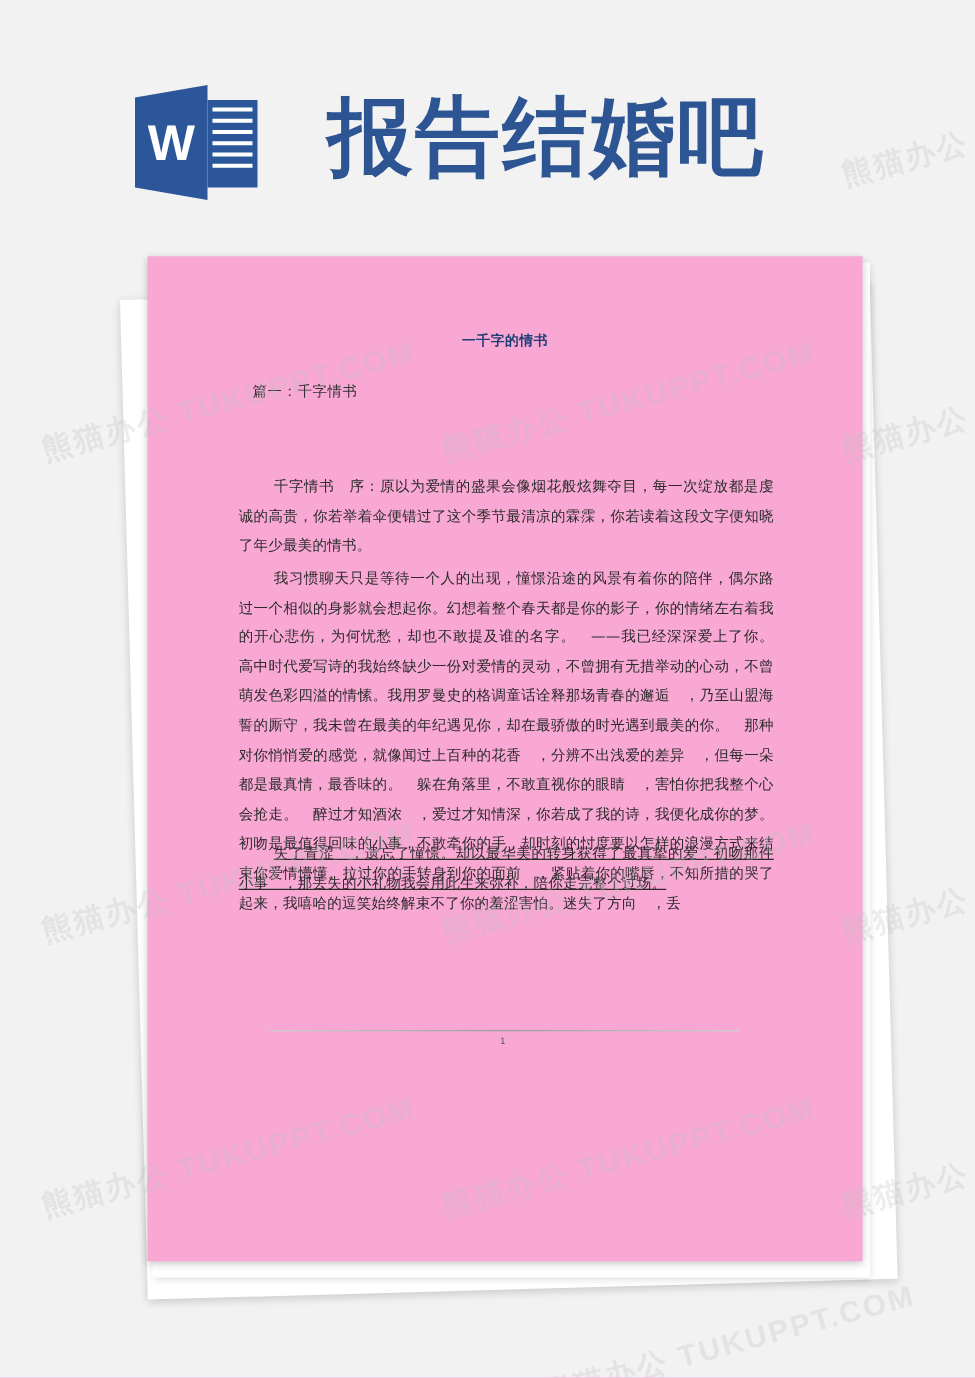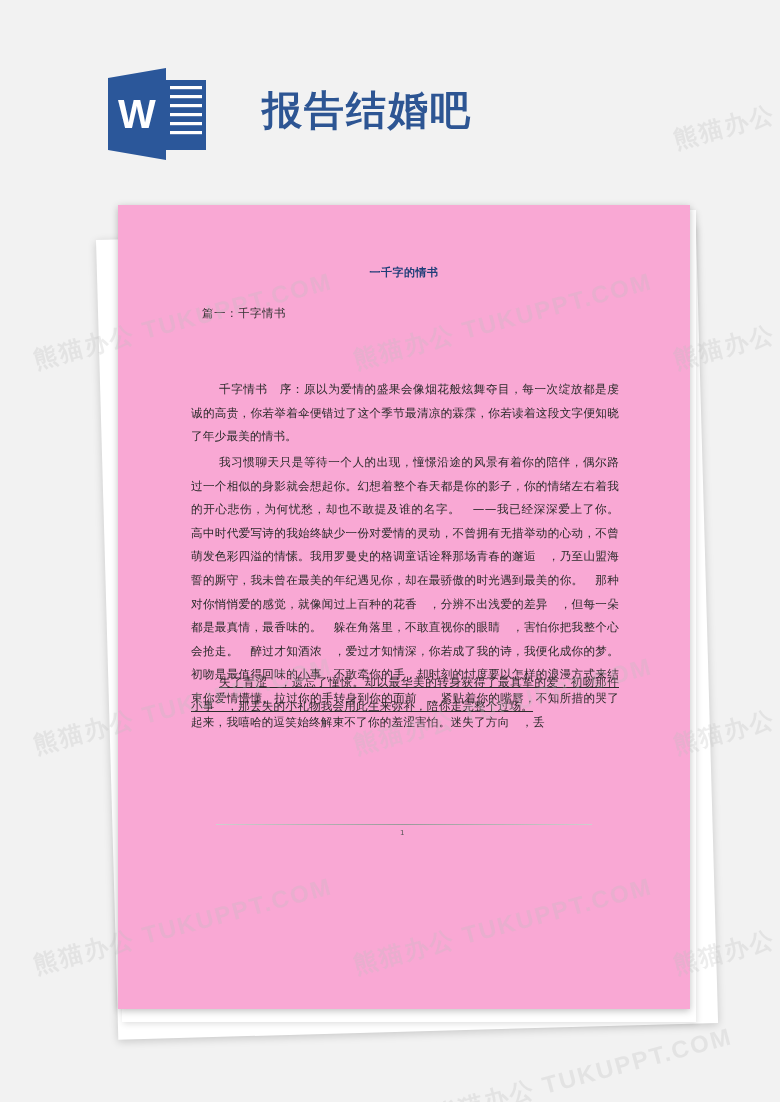--- a/index.html
+++ b/index.html
@@ -7,21 +7,21 @@
     body {
       background: #f2f2f2;
       position: relative;
       font-family: "DejaVu Sans", "Liberation Sans", sans-serif;
     }
     .banner { position: absolute; left: 0; top: 0; width: 780px; height: 190px; }
     .word-icon { position: absolute; left: 108px; top: 68px; width: 100px; height: 92px; }
     .brand-title {
       position: absolute; left: 262px; top: 74px;
       font-family: "DejaVu Serif", "Liberation Serif", serif;
-      font-weight: bold; font-size: 40px; letter-spacing: 2px;
+      font-weight: bold; font-size: 68px; letter-spacing: 2px;
       color: #2d5593; line-height: 72px; white-space: nowrap;
     }
     .sheet-back {
       position: absolute; left: 96px; top: 240px; width: 600px; height: 800px;
       background: #fff;
       transform: rotate(-1.6deg); transform-origin: 0 0;
       box-shadow: 0 2px 8px rgba(0,0,0,0.18);
     }
     .sheet-mid {
       position: absolute; left: 122px; top: 210px; width: 574px; height: 812px;

